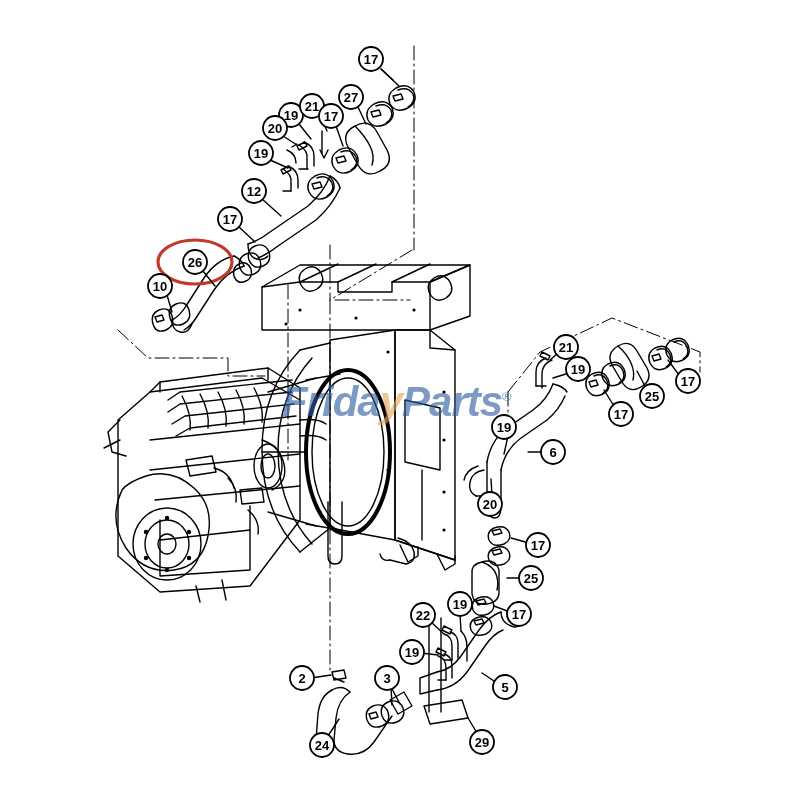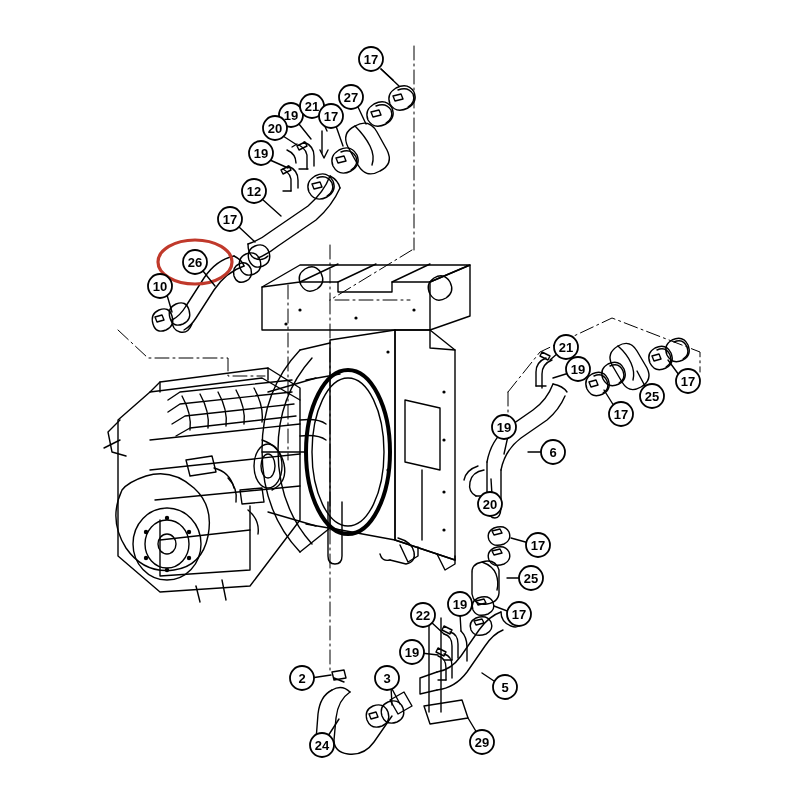--- a/index.html
+++ b/index.html
@@ -353,20 +353,21 @@
         <path d="M 332 672 l 12 -2 l 2 8 l -12 2 z"></path>
         <path d="M 334 678 l 10 4"></path>
       </g>
     </g>
   </svg>
 
   <svg class="layer" id="highlight-layer" viewBox="0 0 800 800">
     <ellipse id="highlight-ellipse" cx="195" cy="262" rx="37" ry="22" fill="none" stroke="#c0392b" stroke-width="3.2"></ellipse>
   </svg>
 
+  <div class="wm" id="watermark-main"><span>Frida</span><span class="wm-accent">y</span><span>Parts</span><span class="wm-reg">®</span></div>
 
   <svg class="layer" id="callout-layer" viewBox="0 0 800 800">
     <g id="callout-group">
         <line x1="381" y1="69" x2="399" y2="86" stroke="#000" stroke-width="1.4" stroke-linecap="round"></line>
         <line x1="381" y1="69" x2="393" y2="80" stroke="#000" stroke-width="1.4" stroke-linecap="round"></line>
         <g>
           <circle cx="371" cy="59" r="12" fill="#fff" stroke="#000" stroke-width="1.8"></circle>
           <text x="371" y="59.5" class="callout-text">17</text>
         </g>
         <line x1="299" y1="124" x2="311" y2="139" stroke="#000" stroke-width="1.4" stroke-linecap="round"></line>

